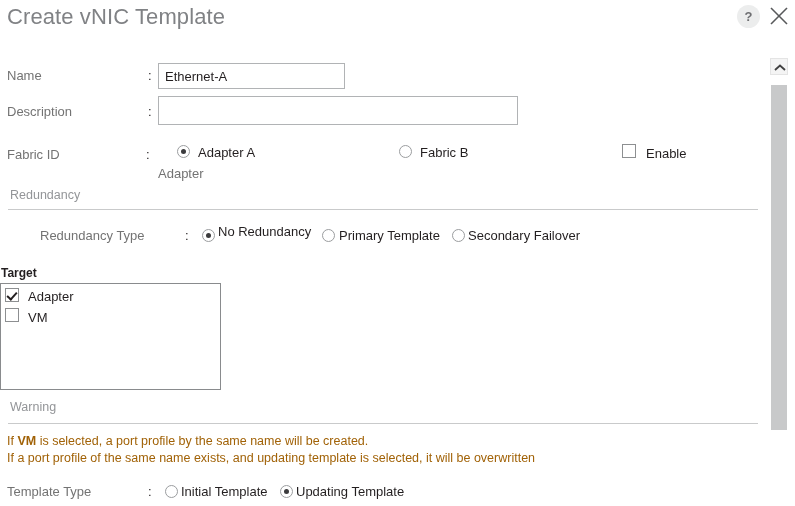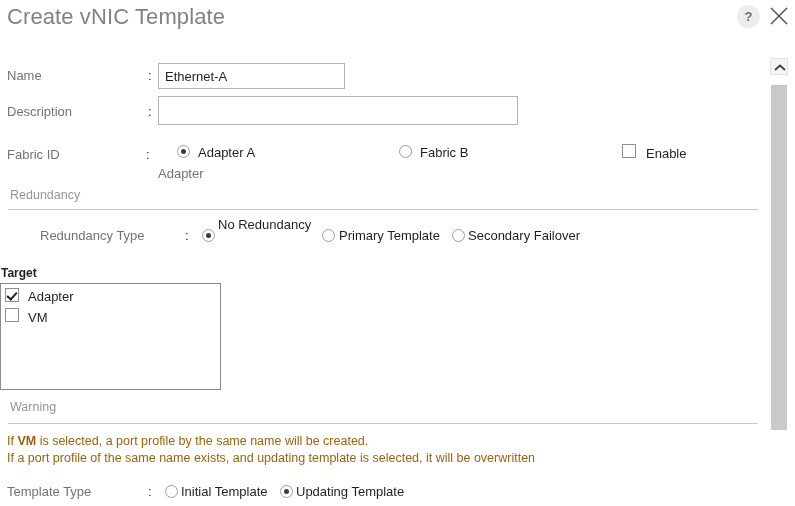--- a/index.html
+++ b/index.html
@@ -244,21 +244,21 @@
 <div class="checkbox" style="left:622px; top:144px;"></div>
 <div class="check-text" style="left:646px; top:146px;">Enable</div>
 
 <div class="section-title" style="left:10px; top:188px;">Redundancy</div>
 <div class="section-rule" style="left:8px; top:209px; width:750px;"></div>
 
 <div class="field-label" style="left:20px; top:228px;margin-left:20px;">Redundancy Type</div>
 <div class="colon" style="left:185px; top:228px;">:</div>
 
 <div class="radio checked" style="left:202px; top:229px;"></div>
-<div class="radio-text" style="left:218px; top:217px;">No Redundancy</div>
+<div class="radio-text" style="left:218px; top:224px;">No Redundancy</div>
 
 <div class="radio" style="left:322px; top:229px;"></div>
 <div class="radio-text" style="left:339px; top:228px;">Primary Template</div>
 
 <div class="radio" style="left:452px; top:229px;"></div>
 <div class="radio-text" style="left:468px; top:228px;">Secondary Failover</div>
 
 <div id="target-heading">Target</div>
 <div id="target-listbox"></div>
 

